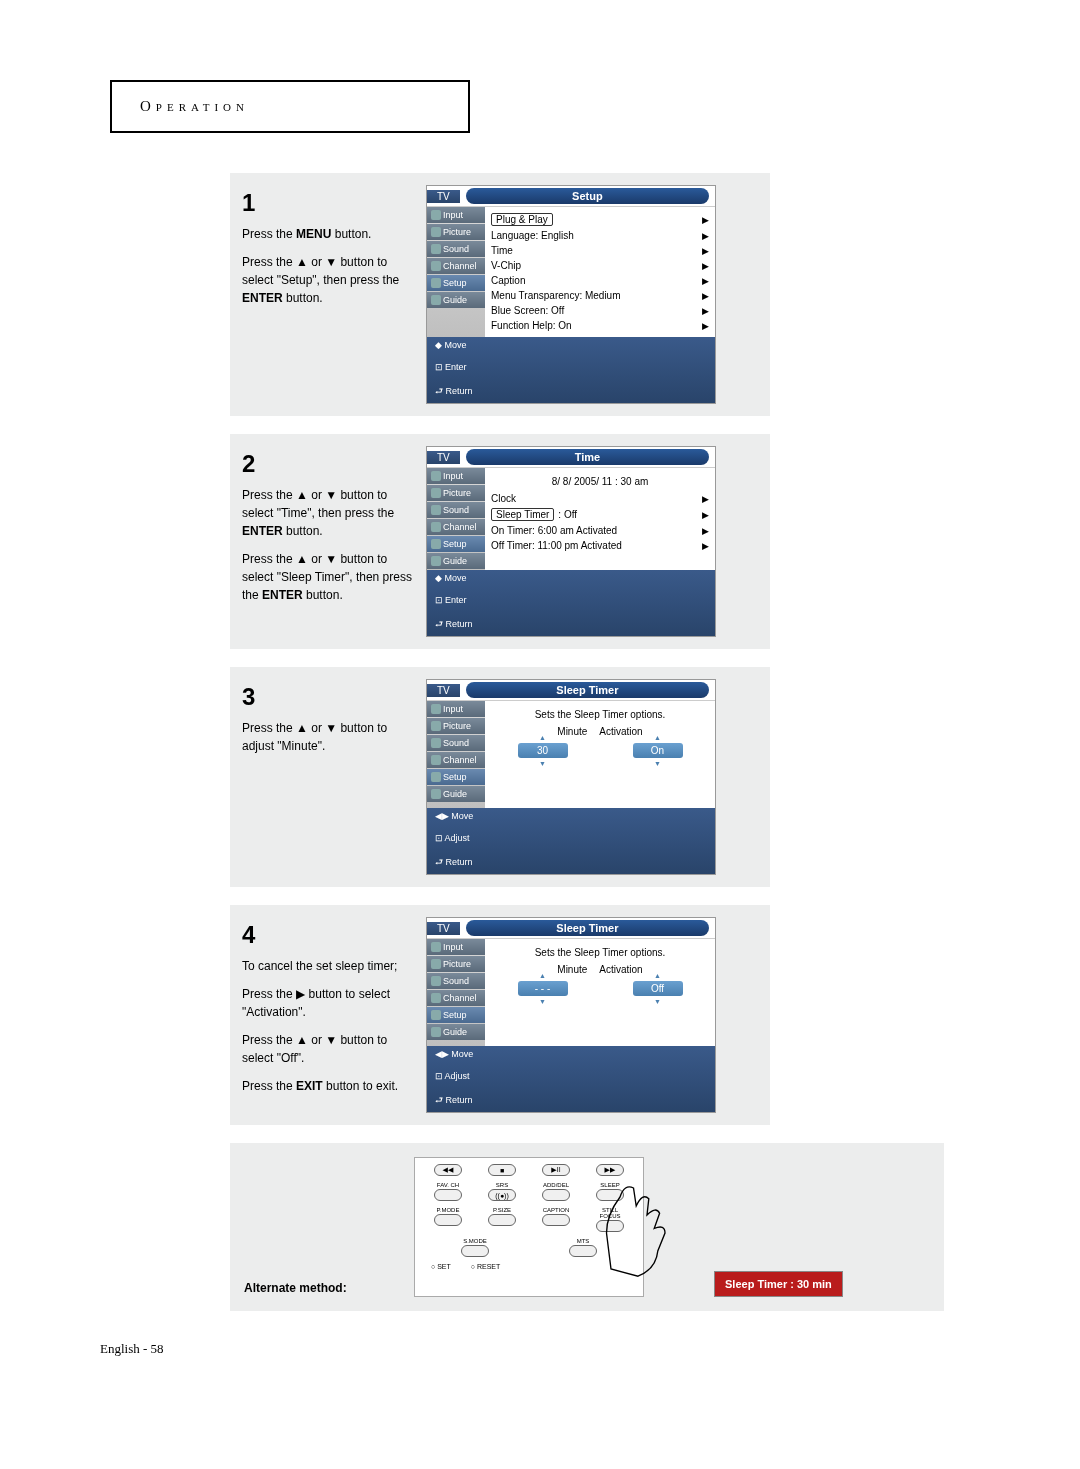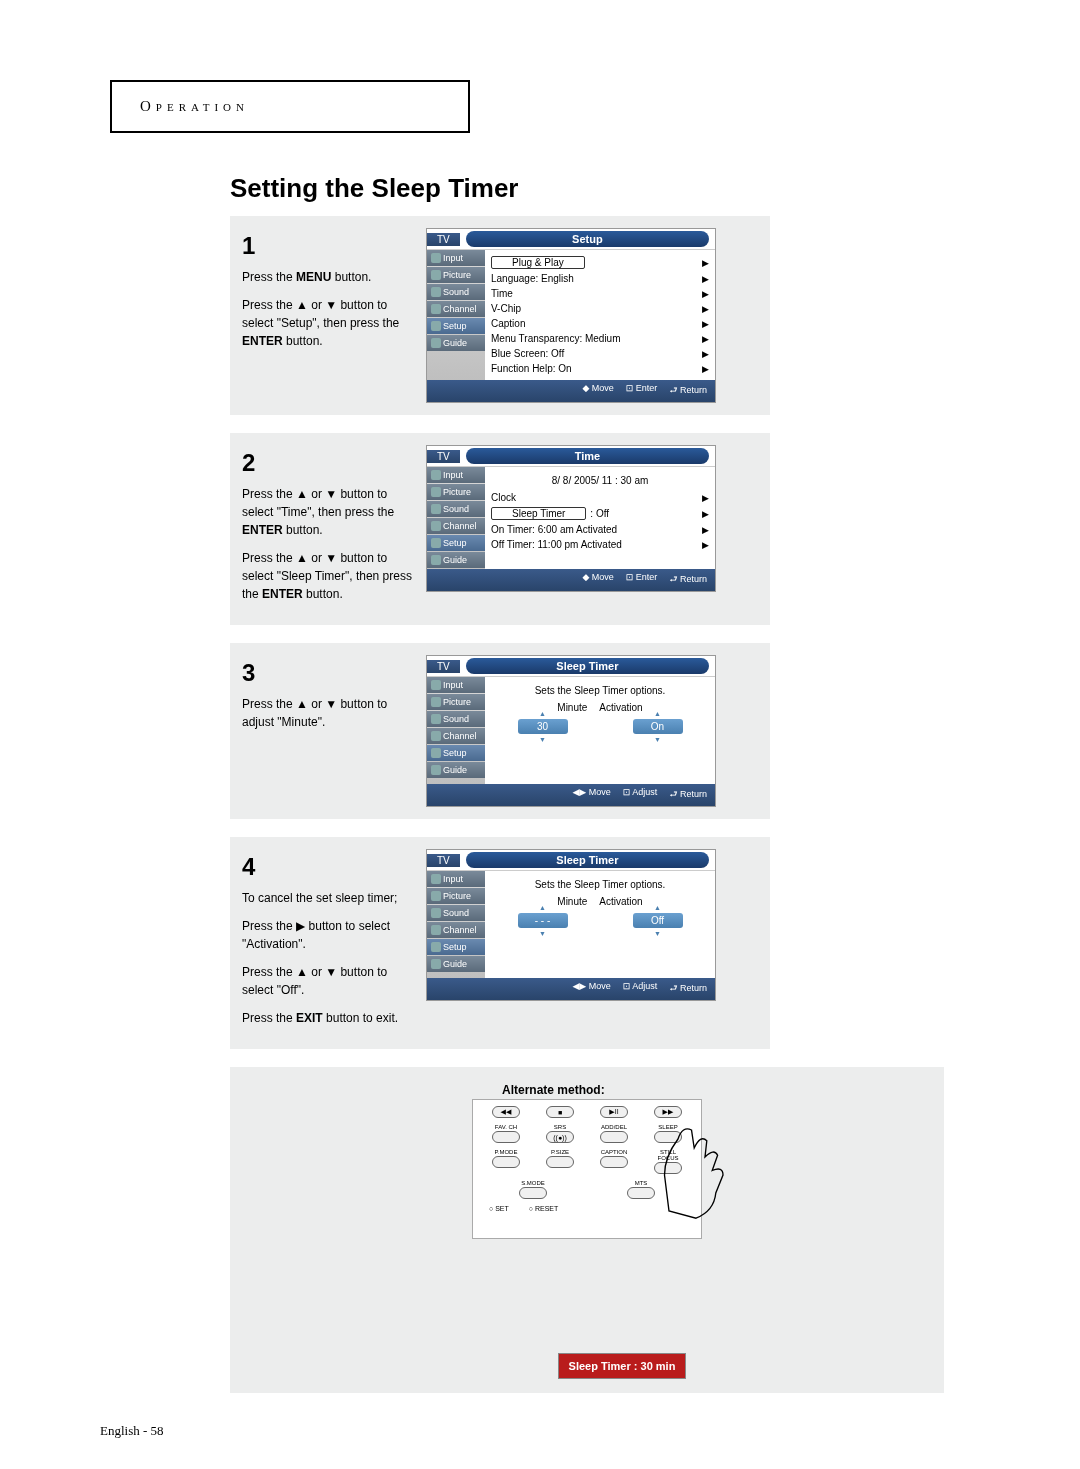--- a/index.html
+++ b/index.html
@@ -18,48 +18,47 @@
 .osd-tv { background: linear-gradient(#3a5a8a,#29446a); color: #fff; padding: 1px 10px; font-weight: normal; font-size:10px;}
 .osd-title-pill { flex: 1; margin: 2px 6px; text-align: center; background: linear-gradient(#2a5a9a,#1a3a6a); border-radius: 10px; color: #fff; padding: 2px 0; font-weight: bold; font-size:11px;}
 .osd-body { display: flex; }
 .osd-side { width: 58px; background: linear-gradient(#d9d9d9,#bfbfbf); }
 .osd-side div { font-size: 9px; padding: 3px 4px; color: #fff; background: linear-gradient(#7a8a9a,#5a6a7a); margin-bottom: 1px; display:flex; align-items:center; gap:2px;}
 .osd-side div.active { background: linear-gradient(#6a8ab0,#4a6a90); }
 .osd-side .ico { width:10px; height:10px; background:#8aa; border-radius:2px; flex:none;}
 .osd-main { flex: 1; padding: 4px 6px; font-size: 10px; }
 .osd-row { display: flex; justify-content: space-between; align-items: center; padding: 2px 0; }
 .osd-arrow { font-size: 9px; }
-.osd-sel { border:1px solid #333; border-radius:2px; padding:0 20px; margin-right:4px; display:inline-block;}
-.osd-footer { background: linear-gradient(#3a5a8a,#29446a); color: #fff; font-size: 9px; padding: 3px 8px; display: flex; justify-content: flex-end; gap: 12px; }
+.osd-sel { border:1px solid #333; border-radius:2px; padding:0 4px; margin-right:4px; display:inline-block;}
+.osd-footer { background: linear-gradient(#3a5a8a,#29446a); color: #fff; font-size: 9px; padding: 3px 8px; display: flex; justify-content: flex-end; gap: 12px; flex-direction: column; }
 .osd-desc { text-align: center; padding: 4px 0 6px; font-size: 10px; }
 .pill-row { display: flex; justify-content: center; gap: 12px; font-size: 10px; padding-bottom:4px;}
 .pill-head { text-align:center;}
 .val-pill { background: linear-gradient(#6aa0d0,#4a80b0); color:#fff; border-radius:3px; width:50px; text-align:center; padding:2px 0; margin:2px auto; font-size:10px; position:relative;}
 .val-pill::before { content:"▲"; position:absolute; top:-9px; left:50%; transform:translateX(-50%); font-size:7px; color:#4a80b0;}
 .val-pill::after { content:"▼"; position:absolute; bottom:-9px; left:50%; transform:translateX(-50%); font-size:7px; color:#4a80b0;}
-.bottom-block { background:#eceded; margin-left:130px; width:720px; padding:14px 14px 14px 14px; display:flex; align-items:center; gap:0; border-right:6px solid #fff;flex-direction:column;}
+.bottom-block { background:#eceded; margin-left:130px; width:720px; padding:14px 14px 14px 14px; display:flex; align-items:flex-end; gap:0; border-right:6px solid #fff;}
 .alt-left { width:170px; font-size:12px; line-height:1.5;}
 .alt-left strong { font-weight:bold;}
 .remote-box { border:1px solid #aaa; width:230px; height:140px; background:#fff; position:relative; font-size:7px; padding:6px 6px;}
 .remote-row { display:flex; justify-content:space-around; margin-bottom:6px;}
 .rbtn { width:26px; height:14px; border:1px solid #666; border-radius:7px; background:#f0f0f0; display:flex; align-items:center; justify-content:center; font-size:7px;}
 .rbtn.pill { width:28px; height:12px; border-radius:6px;}
 .rlabel { font-size:6px; text-align:center; width:30px;}
 .rcol { display:flex; flex-direction:column; align-items:center; gap:1px;}
 .hand { position:absolute; right:-40px; top:20px; width:90px; height:110px;}
 .hand svg { width:100%; height:100%;}
 .tv-badge { background:#b91c1c; color:#fff; font-size:11px; font-weight:bold; padding:6px 10px; border:1px solid #888; height:fit-content; margin-top:114px; margin-left:70px;}
 .footer { text-align:left; font-size:13px; margin-top:30px; font-family:Georgia,serif;}
 </style>
 </head>
 <body>
 
 <div class="page">
   <div class="header-tab">Operation</div>
-  <h1 class="title">Setting the Sleep Timer</h1>
 
   <div id="steps">
       <div class="step">
         <div class="step-left">
           <span class="step-num">1</span>
           <p>Press the <b>MENU</b> button.</p>
           <p>Press the ▲ or ▼ button to select "Setup", then press the <b>ENTER</b> button.</p>
         </div>
         <div class="step-right">
           <div class="osd">

